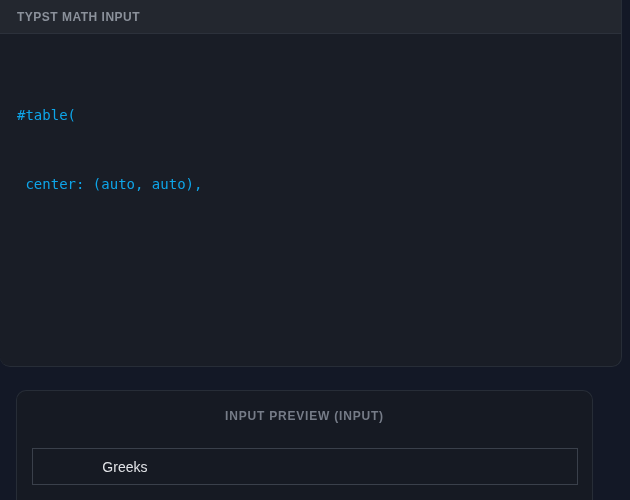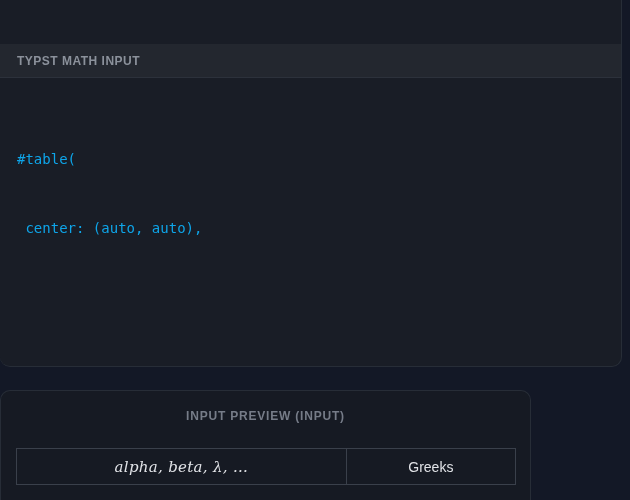--- a/index.html
+++ b/index.html
@@ -32,44 +32,43 @@
     overflow: hidden;
   }
   .card-header {
     height: 34px;
     box-sizing: border-box;
     background: #23272f;
     border-bottom: 1px solid #2c313b;
     display: flex;
     align-items: center;
     padding: 0 17px;
-    margin-top: 44px;
   }
   .card-title {
     color: #8b919b;
     font-size: 12px;
     font-weight: bold;
     letter-spacing: 0.5px;
   }
   .code {
     padding: 24px 17px;
     font-family: "DejaVu Sans Mono", monospace;
     font-size: 14px;
     line-height: 23px;
     color: #0ea5e9;
     white-space: pre;
   }
   .code-line { min-height: 23px; }
 
   
   .panel {
     position: absolute;
-    left: 0;
+    left: 16px;
     top: 390px;
-    width: 531px;
+    width: 577px;
     height: 110px;
     box-sizing: border-box;
     background: #161a23;
     border: 1px solid #272d37;
     border-bottom: none;
     border-radius: 10px 10px 0 0;
   }
   .panel-label {
     margin-top: 18px;
     text-align: center;
@@ -120,18 +119,17 @@
     <div class="code">
       <div class="code-line">#table(</div>
       <div class="code-line"> center: (auto, auto),</div>
       
     </div>
   </section>
 
   <section class="panel">
     <div class="panel-label">INPUT PREVIEW (INPUT)</div>
     <div class="ptable">
-      <div class="pcell pcell-math">alpha, beta, λ, ...</div>
       <div class="pcell pcell-plain">Greeks</div>
     </div>
   </section>
 
 </div>
 
 </body></html>

